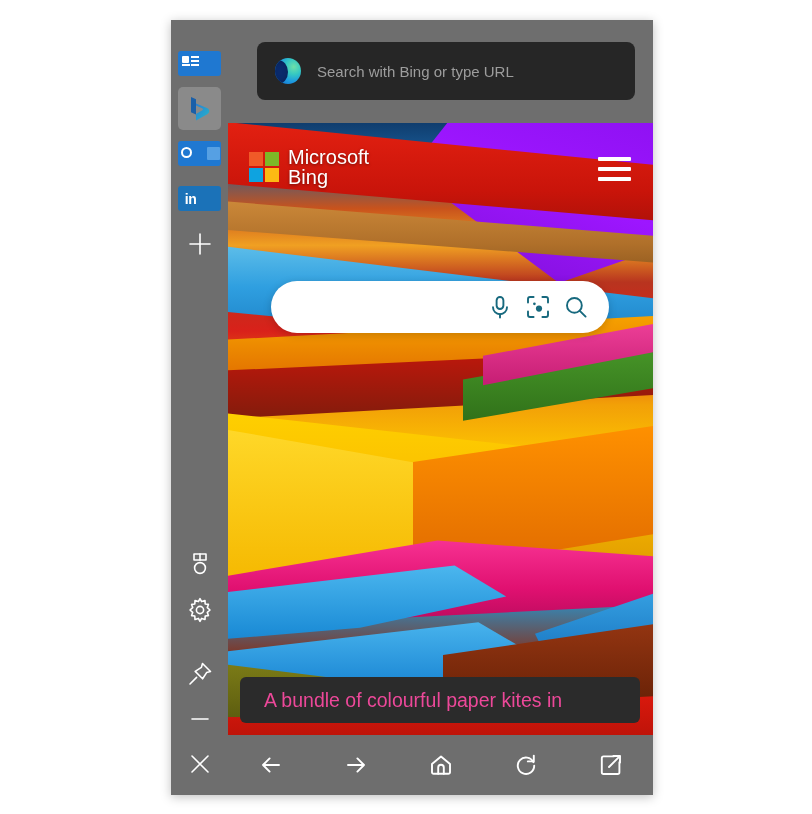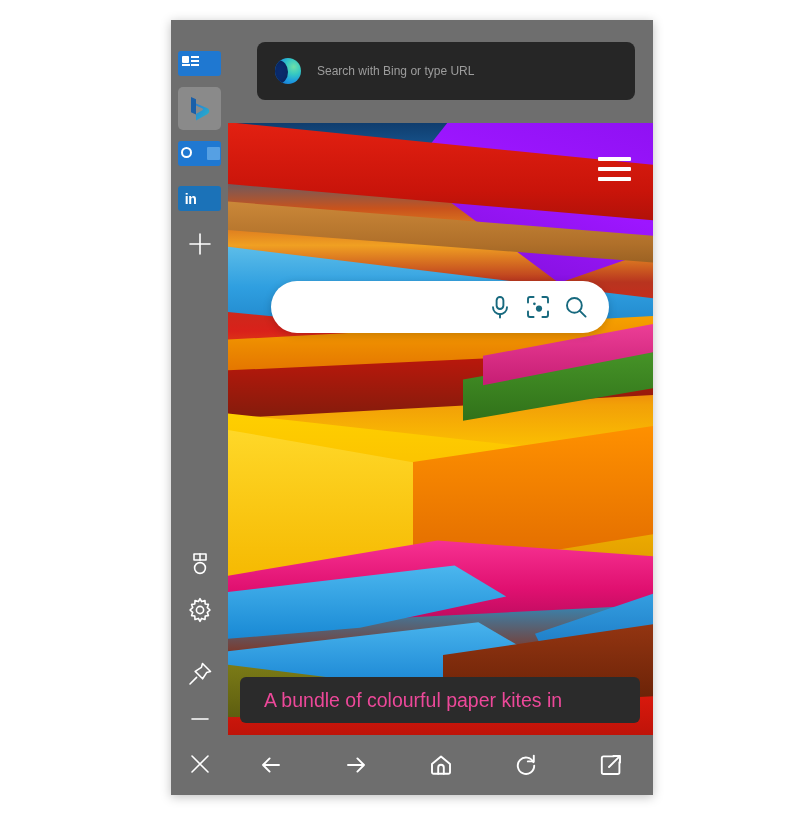--- a/index.html
+++ b/index.html
@@ -118,21 +118,21 @@
   #edge-logo::after {
     content: "";
     position: absolute; left: -7px; top: 2px;
     width: 20px; height: 24px;
     border-radius: 50%;
     background: #0a2a6b;
     box-shadow: 2px 0 6px rgba(0,0,0,0.35) inset;
   }
   #urlbar .ph {
     color: #9d9d9d;
-    font-size: 12px;
+    font-size: 15px;
     margin-left: 16px;
     white-space: nowrap;
   }
 
   
   #content {
     position: absolute;
     left: 57px;
     top: 103px;
     width: 425px;
@@ -404,20 +404,32 @@
 
         <div style="position:absolute;left:-40px;bottom:-10px;width:520px;height:60px;
                     background:linear-gradient(180deg,#e01a0e 0%,#b81208 100%);
                     clip-path:polygon(0% 60%, 100% 14%, 100% 100%, 0% 100%);"></div>
 
         <div style="position:absolute;left:-30px;bottom:18px;width:180px;height:80px;
                     background:linear-gradient(180deg,#8a8a1a 0%,#5e5e10 100%);
                     clip-path:polygon(0% 30%, 100% 58%, 100% 100%, 0% 100%);"></div>
       </div>
 
+      <div id="brand">
+        <div id="ms-squares">
+          <i style="background:#f05a28"></i>
+          <i style="background:#7db827"></i>
+          <i style="background:#0ea3e0"></i>
+          <i style="background:#fdb913"></i>
+        </div>
+        <div id="brand-text">
+          <span>Microsoft</span>
+          <span class="l2">Bing</span>
+        </div>
+      </div>
 
       <div id="hamburger">
         <i></i>
           <i></i>
           <i></i>
       </div>
 
       <div id="bing-search">
         <span class="sicon">
           <svg width="24" height="26" viewBox="0 0 24 26">

